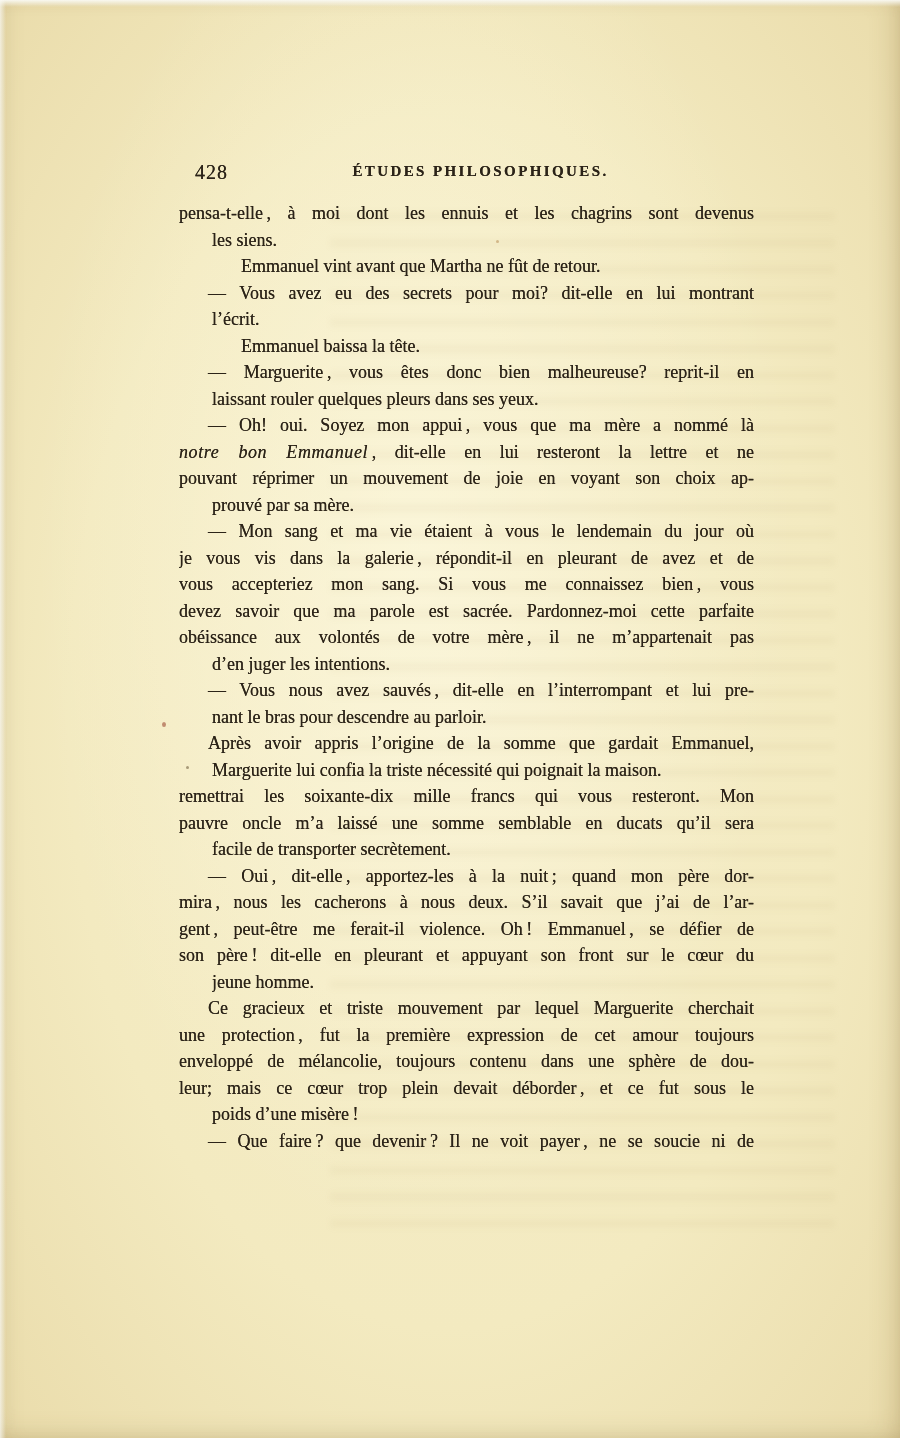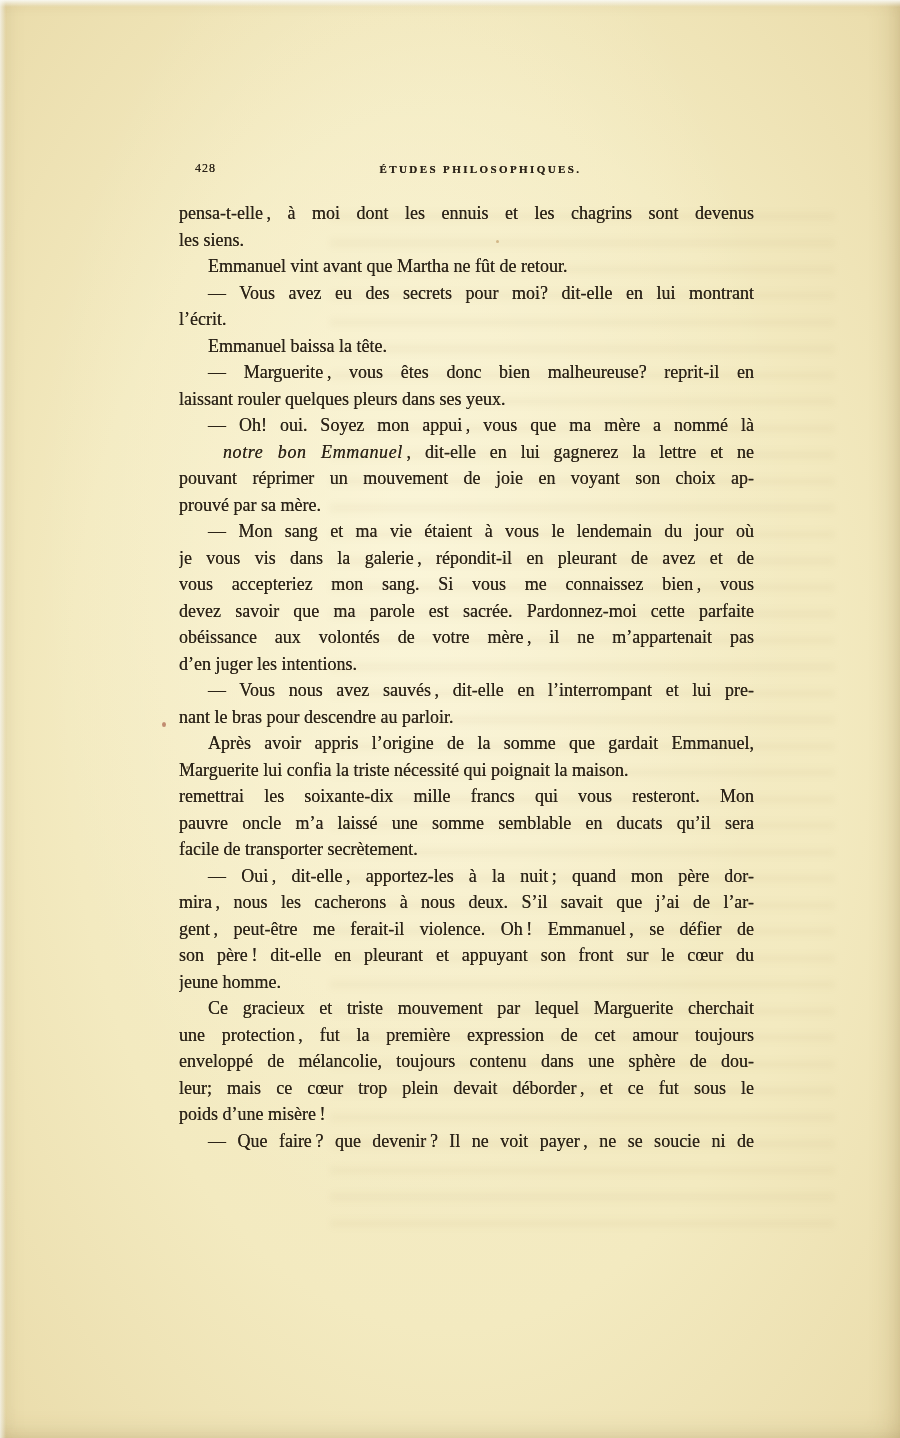--- a/index.html
+++ b/index.html
@@ -39,42 +39,42 @@
   .speck{position:absolute;border-radius:50%;}
   .speck.s1{left:162px;top:722px;width:4px;height:5px;background:rgba(150,60,40,.55);}
   .speck.s2{left:186px;top:766px;width:3px;height:3px;background:rgba(90,70,40,.5);}
   .speck.s3{left:496px;top:240px;width:3px;height:3px;background:rgba(170,120,60,.45);}
 
   .content{position:absolute;left:0;top:0;width:100%;height:100%;color:#2b2318;}
 
   .page-header{position:absolute;top:161px;left:193px;width:575px;height:24px;}
   .folio{
     position:absolute;left:2px;top:0;
-    font-size:12px;letter-spacing:1px;
+    font-size:20px;letter-spacing:1px;
     text-shadow:0 0 .4px rgba(43,35,24,.9);
   }
   .running-title{
     position:absolute;left:0;right:0;top:2px;text-align:center;
-    font-size:11px;font-weight:bold;letter-spacing:2.4px;
+    font-size:15px;font-weight:bold;letter-spacing:2.4px;
     text-shadow:0 0 .3px rgba(43,35,24,.8);
   }
 
   .text-block{
     position:absolute;left:179px;top:200px;width:575px;
     font-size:18px;
     text-shadow:0 0 .4px rgba(43,35,24,.85);
   }
   .line{
     height:26.5px;line-height:26.5px;
     text-align:justify;text-align-last:justify;
     overflow:hidden;white-space:normal;
   }
-  .line.end{text-align-last:left;}
+  .line.end{text-align-last:left;margin-left:33px;}
   .line.ind{padding-left:29px;}
-  .it{font-style:italic;letter-spacing:.6px;margin-left:44px;}
+  .it{font-style:italic;letter-spacing:.6px;}
 </style>
 </head>
 <body>
 
 <div class="scan">
   <div class="edge-top"></div>
   <div class="edge-left"></div>
   <div class="bleed"></div>
   <div class="speck s1"></div>
   <div class="speck s2"></div>
@@ -89,21 +89,21 @@
     <div class="text-block">
         <div class="line"><span>pensa-t-elle , à moi dont les ennuis et les chagrins sont devenus</span></div>
         <div class="line end"><span>les siens.</span></div>
         <div class="line ind end"><span>Emmanuel vint avant que Martha ne fût de retour.</span></div>
         <div class="line ind"><span>— Vous avez eu des secrets pour moi? dit-elle en lui montrant</span></div>
         <div class="line end"><span>l’écrit.</span></div>
         <div class="line ind end"><span>Emmanuel baissa la tête.</span></div>
         <div class="line ind"><span>— Marguerite , vous êtes donc bien malheureuse? reprit-il en</span></div>
         <div class="line end"><span>laissant rouler quelques pleurs dans ses yeux.</span></div>
         <div class="line ind"><span>— Oh! oui. Soyez mon appui , vous que ma mère a nommé là</span></div>
-        <div class="line"><span class="it">notre bon Emmanuel</span><span> , dit-elle en lui gagnerez la lettre et ne</span></div>
+        <div class="line"><span class="it">notre bon Emmanuel</span><span> , dit-elle en lui resteront la lettre et ne</span></div>
         <div class="line"><span>pouvant réprimer un mouvement de joie en voyant son choix ap-</span></div>
         <div class="line end"><span>prouvé par sa mère.</span></div>
         <div class="line ind"><span>— Mon sang et ma vie étaient à vous le lendemain du jour où</span></div>
         <div class="line"><span>je vous vis dans la galerie , répondit-il en pleurant de avez et de</span></div>
         <div class="line"><span>vous accepteriez mon sang. Si vous me connaissez bien , vous</span></div>
         <div class="line"><span>devez savoir que ma parole est sacrée. Pardonnez-moi cette parfaite</span></div>
         <div class="line"><span>obéissance aux volontés de votre mère , il ne m’appartenait pas</span></div>
         <div class="line end"><span>d’en juger les intentions.</span></div>
         <div class="line ind"><span>— Vous nous avez sauvés , dit-elle en l’interrompant et lui pre-</span></div>
         <div class="line end"><span>nant le bras pour descendre au parloir.</span></div>

